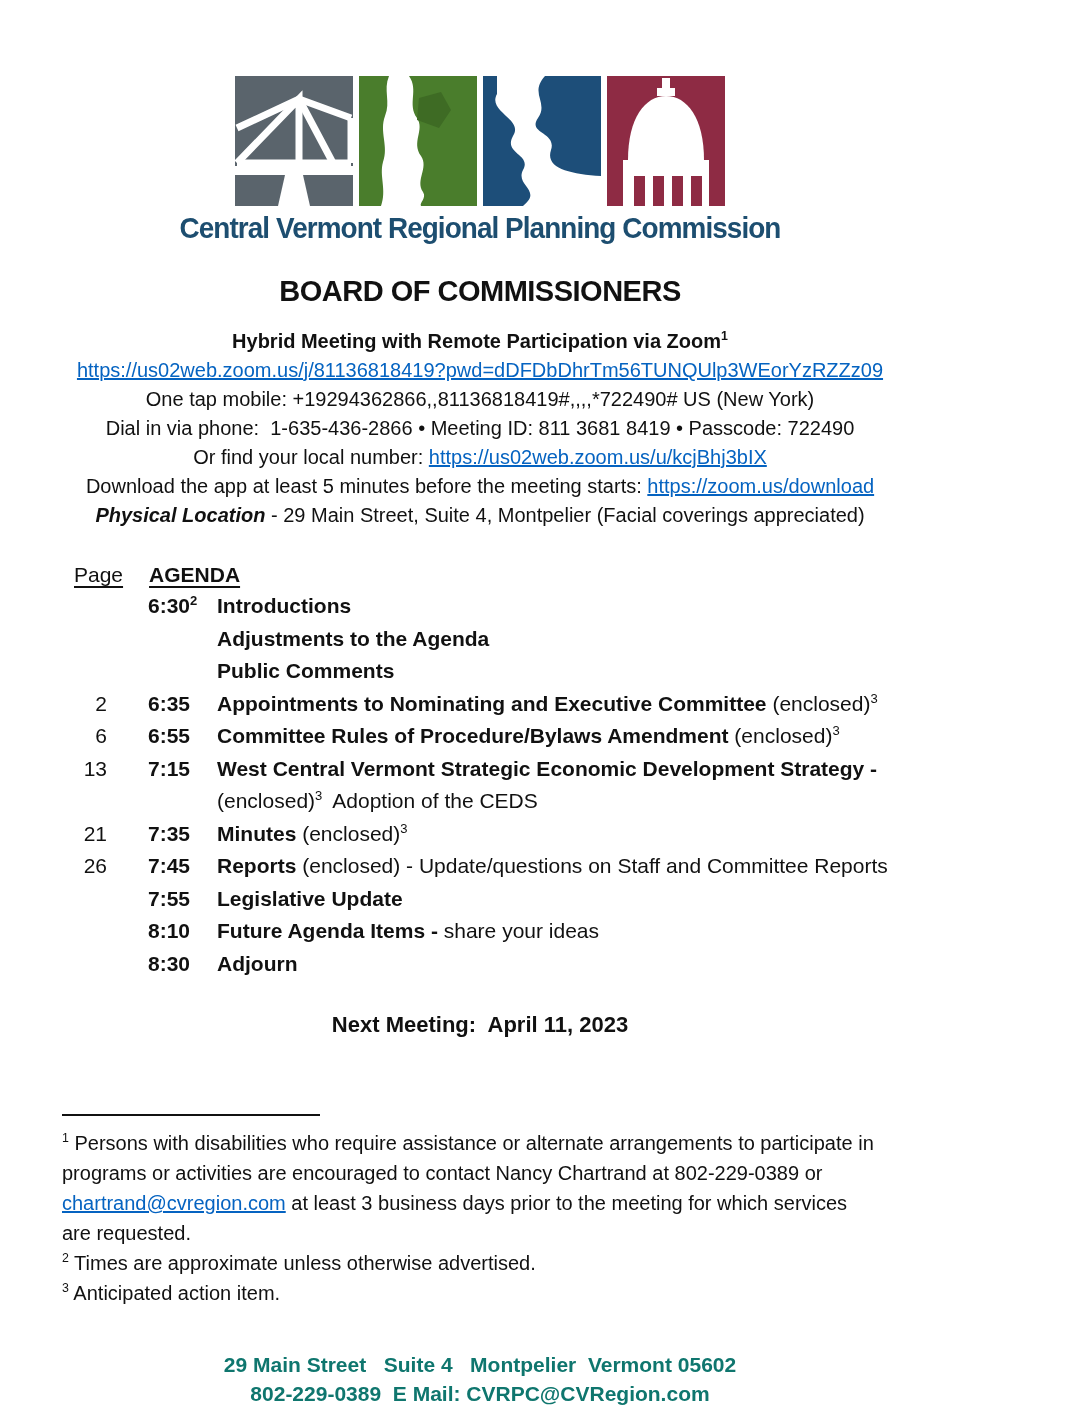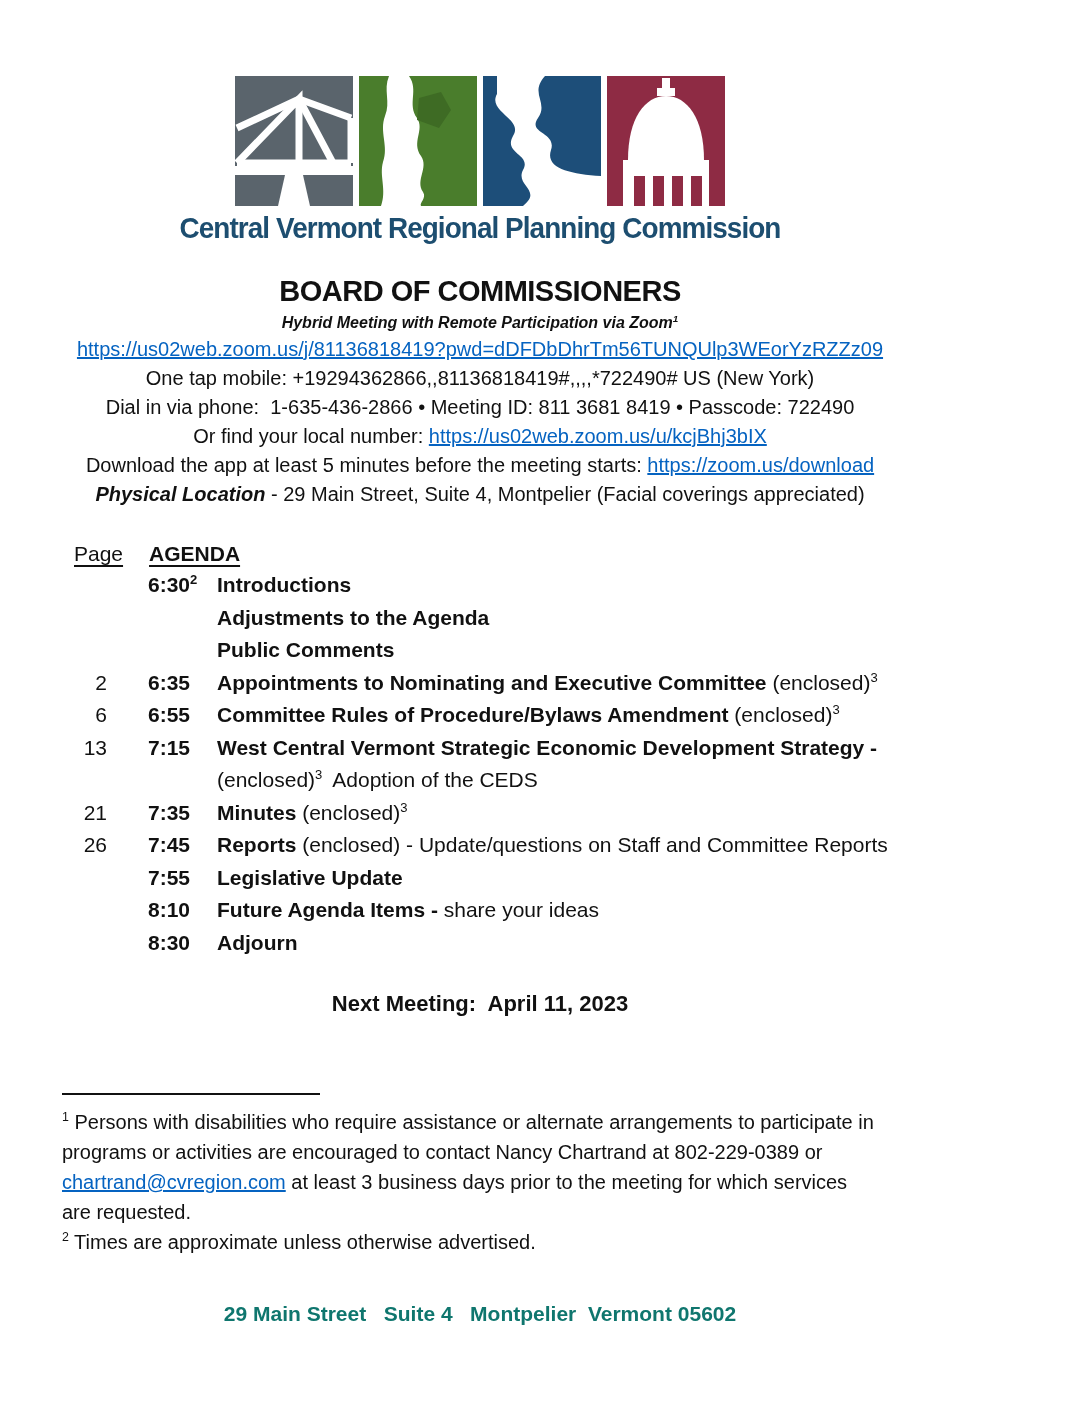--- a/index.html
+++ b/index.html
@@ -14,21 +14,21 @@
   .tile{width:118px;height:130px;display:block;}
   .logo-caption{
     margin-top:5px;font-weight:700;font-size:30px;color:#1d4e70;
     letter-spacing:-1px;transform:scaleX(.93);transform-origin:center;
     white-space:nowrap;
   }
   
   .head{ text-align:center; margin-top:30px; }
   .h-title{font-size:29px;font-weight:700;letter-spacing:-.5px;}
   .h-date{font-size:22px;font-weight:700;margin-top:9px;}
-  .h-hybrid{font-size:16px;font-weight:700;font-style:italic;margin-top:6px;}
+  .h-hybrid{font-size:20px;font-weight:700;margin-top:22px;}
   .h-line{font-size:20px;margin-top:6px;}
   a.link{color:#0563c1;text-decoration:underline;cursor:pointer;}
   sup{font-size:.62em;line-height:0;}
   .pre{white-space:pre-wrap;}
   .bi{font-weight:700;font-style:italic;}
   
   .agenda{margin:36px 0 0 62px;font-size:21px;}
   .agenda-head{display:flex;align-items:baseline;margin-bottom:3px;}
   .agenda-head .pg{margin-left:12px;text-decoration:underline;text-underline-offset:4px;}
   .agenda-head .ag{margin-left:26px;font-weight:700;text-decoration:underline;text-underline-offset:4px;}
@@ -177,19 +177,21 @@
       <span class="c-title"><b>Adjourn</b></span>
     </div>
   </div>
 
   <div class="next-meeting pre">Next Meeting:  April 11, 2023</div>
 
   <div class="footnotes">
     <div class="fn-rule"></div>
     <div class="fn fn1"><sup>1</sup> <span>Persons with disabilities who require assistance or alternate arrangements to participate in programs or activities are encouraged to contact Nancy Chartrand at 802-229-0389 or</span> <a class="link">chartrand@cvregion.com</a> <span>at least 3 business days prior to the meeting for which services are requested.</span></div>
     <div class="fn fn2"><sup>2</sup> <span>Times are approximate unless otherwise advertised.</span></div>
+    <div class="fn fn3"><sup>3</sup> <span>Anticipated action item.</span></div>
   </div>
 
   <div class="footer">
     <div class="pre">29 Main Street   Suite 4   Montpelier  Vermont 05602</div>
+    <div class="pre">802-229-0389  E Mail: CVRPC@CVRegion.com</div>
   </div>
 
 </div>
 
 </body></html>

